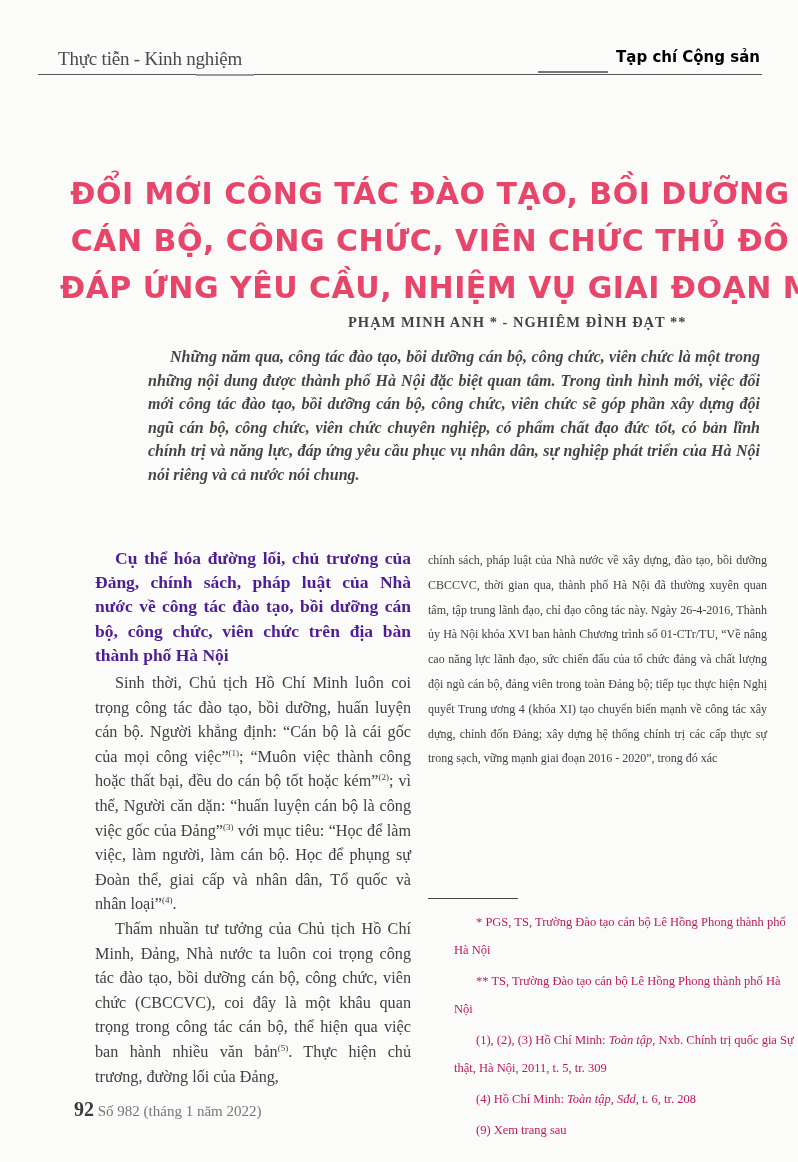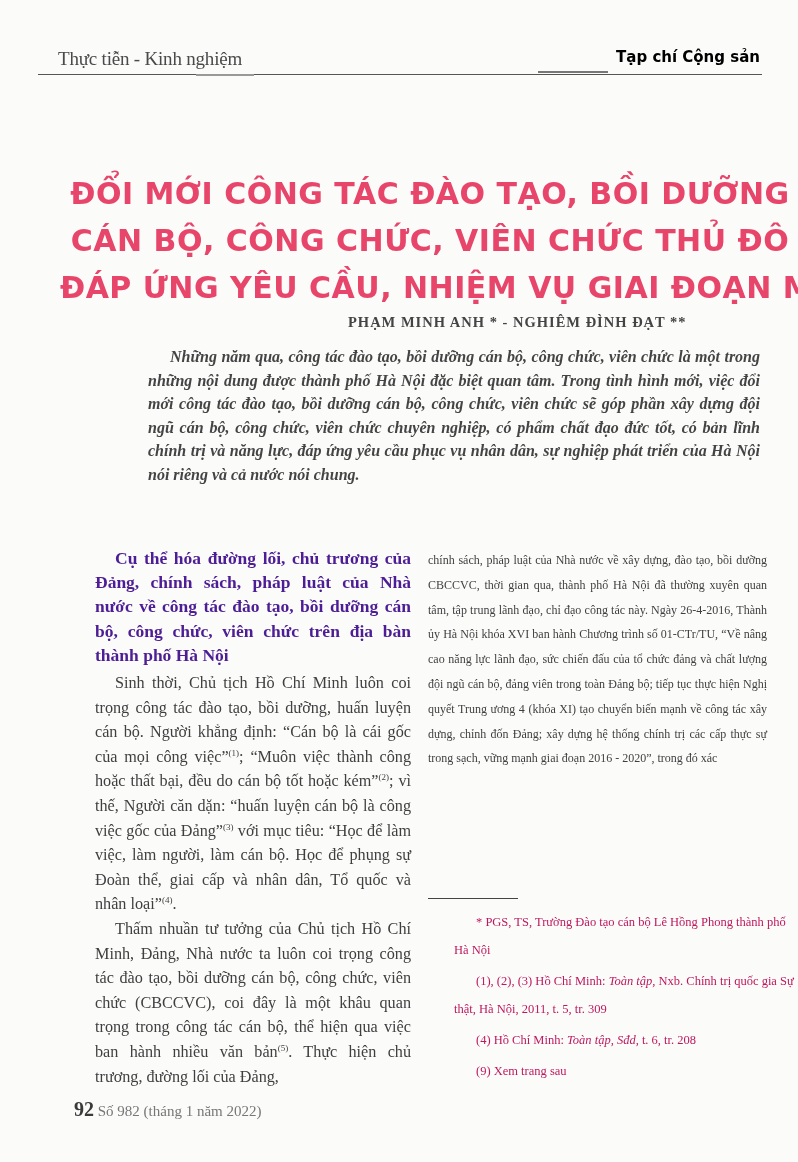--- a/index.html
+++ b/index.html
@@ -109,20 +109,21 @@
   <p class="para"><span>Thấm nhuần tư tưởng của Chủ tịch Hồ Chí Minh, Đảng, Nhà nước ta luôn coi trọng công tác đào tạo, bồi dưỡng cán bộ, công chức, viên chức (CBCCVC), coi đây là một khâu quan trọng trong công tác cán bộ, thể hiện qua việc ban hành nhiều văn bản</span><sup>(5)</sup><span>. Thực hiện chủ trương, đường lối của Đảng,</span></p>
 </div>
 
 <div class="col-right">
   <p class="para">chính sách, pháp luật của Nhà nước về xây dựng, đào tạo, bồi dưỡng CBCCVC, thời gian qua, thành phố Hà Nội đã thường xuyên quan tâm, tập trung lãnh đạo, chỉ đạo công tác này. Ngày 26-4-2016, Thành ủy Hà Nội khóa XVI ban hành Chương trình số 01-CTr/TU, “Về nâng cao năng lực lãnh đạo, sức chiến đấu của tổ chức đảng và chất lượng đội ngũ cán bộ, đảng viên trong toàn Đảng bộ; tiếp tục thực hiện Nghị quyết Trung ương 4 (khóa XI) tạo chuyển biến mạnh về công tác xây dựng, chỉnh đốn Đảng; xây dựng hệ thống chính trị các cấp thực sự trong sạch, vững mạnh giai đoạn 2016 - 2020”, trong đó xác</p>
 </div>
 
 <div class="footnote-rule"></div>
 <div class="footnotes">
   <p class="fn">* PGS, TS, Trường Đào tạo cán bộ Lê Hồng Phong thành phố Hà Nội</p>
+  <p class="fn">** TS, Trường Đào tạo cán bộ Lê Hồng Phong thành phố Hà Nội</p>
   <p class="fn"><span>(1), (2), (3) Hồ Chí Minh: </span><i>Toàn tập</i><span>, Nxb. Chính trị quốc gia Sự thật, Hà Nội, 2011, t. 5, tr. 309</span></p>
   <p class="fn"><span>(4) Hồ Chí Minh: </span><i>Toàn tập, Sđd</i><span>, t. 6, tr. 208</span></p>
   <p class="fn">(9) Xem trang sau</p>
 </div>
 
 <div class="page-footer">
   <span class="page-number">92</span>
   <span>Số 982 (tháng 1 năm 2022)</span>
 </div>
 

